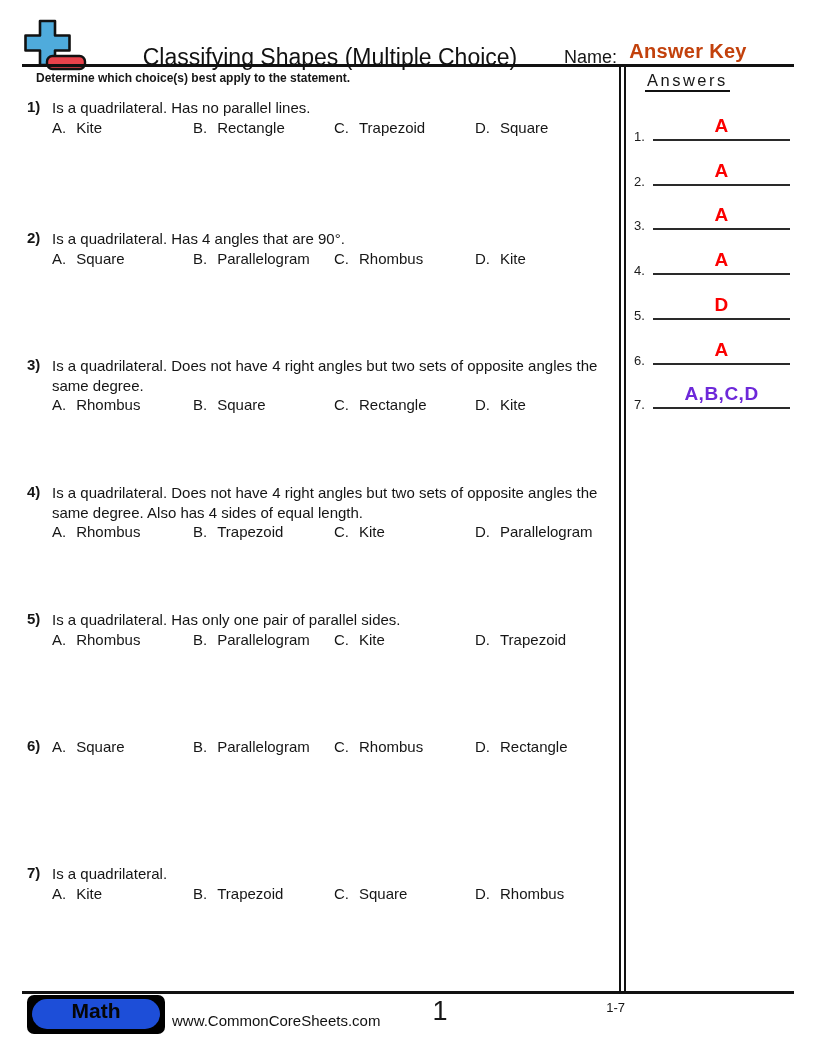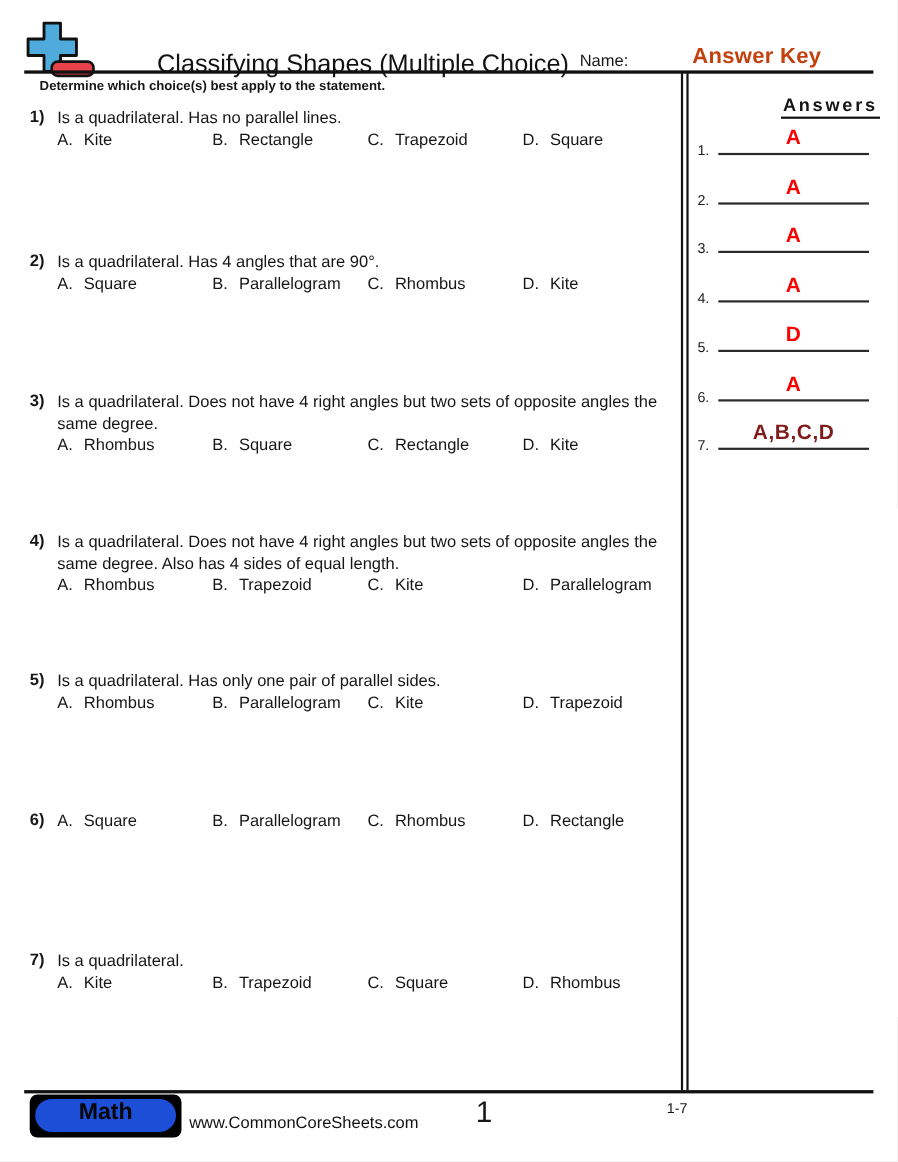--- a/index.html
+++ b/index.html
@@ -8,37 +8,37 @@
     position:relative; width:816px; height:1056px; background:#ffffff;
     font-family:"Liberation Sans", sans-serif; color:#161616; overflow:hidden;
     margin:0 auto;
   }
   
   .logo { position:absolute; left:19px; top:17px; width:72px; height:54px; }
   .title {
     position:absolute; left:120px; top:44px; width:420px; text-align:center;
     font-size:23px; color:#121212;
   }
-  .name-label { position:absolute; left:527px; top:47px; font-size:15px; }
+  .name-label { position:absolute; left:564px; top:47px; font-size:18px; }
   .answer-key {
     position:absolute; left:608px; top:40px; width:160px; text-align:center;
     font-size:20px; font-weight:bold; letter-spacing:.3px;
   }
   .hline { position:absolute; left:22px; width:772px; height:2.6px; background:#111; }
   .hline.top { top:64px; }
   .hline.bottom { top:991px; }
   .instruction { position:absolute; left:36px; top:71px; font-size:12px; font-weight:bold; }
   .vline {
     position:absolute; left:619px; top:66px; height:925px; width:7px;
     border-left:2px solid #111; border-right:2px solid #111;
   }
   
   .answers-title {
-    position:absolute; left:645px; top:87px; width:155px; text-align:right;
-    font-size:16.5px; font-weight:bold;
+    position:absolute; left:645px; top:71px; width:155px; text-align:left;
+    font-size:16.5px; font-weight:normal;
   }
   .answers-title span { border-bottom:2.2px solid #111; padding:0 2px 1px 2px; letter-spacing:2.5px; }
   .answer-row { position:absolute; left:631px; width:160px; height:30px; }
   .anum { position:absolute; left:3px; bottom:-3px; font-size:13px; color:#1c1c1c; }
   .aline { position:absolute; left:22px; right:1px; bottom:0; height:1.8px; background:#2a2a2a; }
   .aval {
     position:absolute; left:22px; right:1px; bottom:4px; text-align:center;
     font-size:19px; font-weight:bold; letter-spacing:.5px;
   }
   
@@ -121,21 +121,21 @@
         <div class="aval" style="color: rgb(251, 0, 0);">D</div>
         <div class="aline"></div>
       </div>
       <div class="answer-row" style="top: 335px;">
         <span class="anum">6.</span>
         <div class="aval" style="color: rgb(251, 0, 0);">A</div>
         <div class="aline"></div>
       </div>
       <div class="answer-row" style="top: 379px;">
         <span class="anum">7.</span>
-        <div class="aval" style="color: #7f1d1d;">A,B,C,D</div>
+        <div class="aval" style="color: #6d28d9;">A,B,C,D</div>
         <div class="aline"></div>
       </div>
     </div>
 
   <div>
       <div class="question" style="top: 98px;">
         <span class="qnum">1)</span>
         <div class="qtext">Is a quadrilateral. Has no parallel lines.</div>
         <div class="choices">
           <div class="choice"><span class="letter">A.</span><span class="clabel">Kite</span></div>

